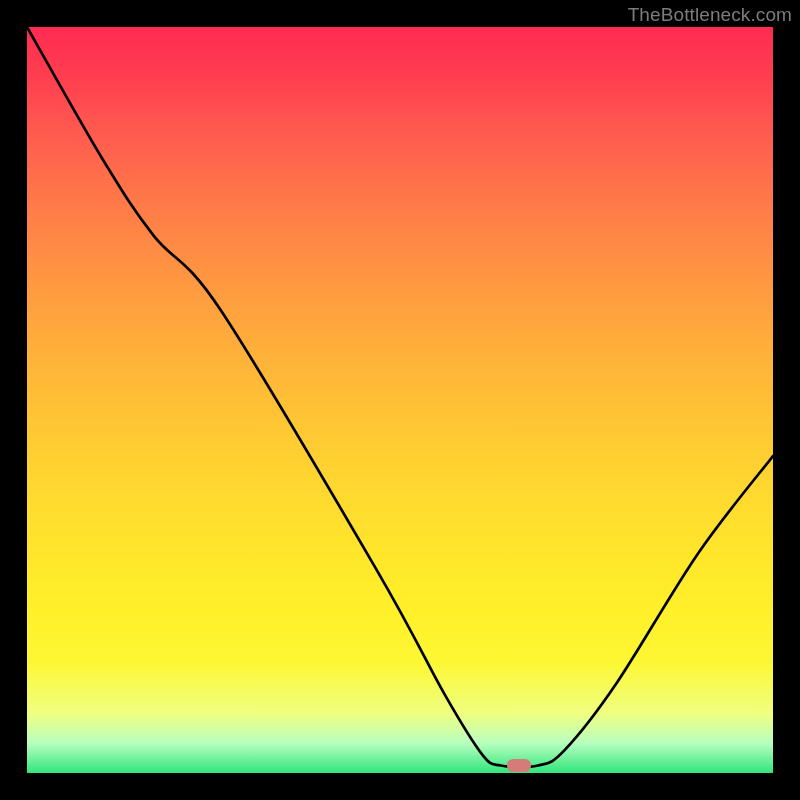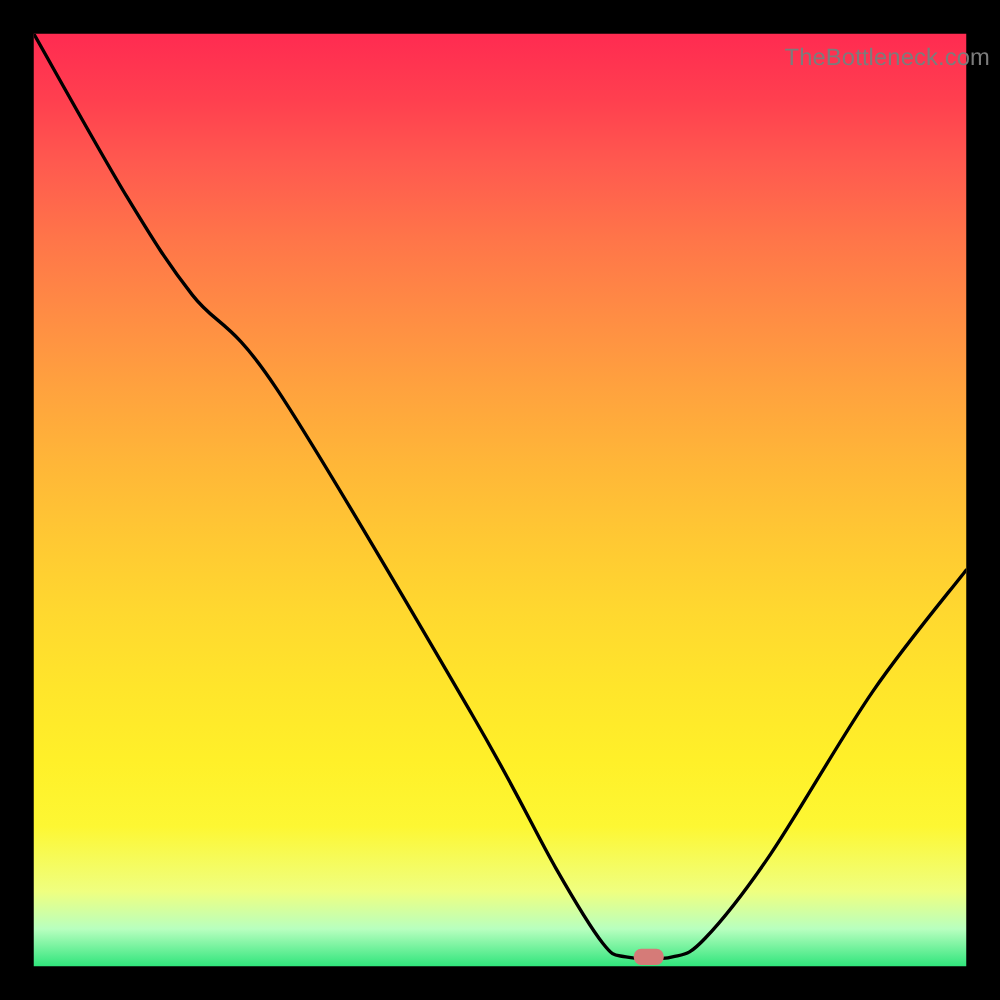--- a/index.html
+++ b/index.html
@@ -36,21 +36,20 @@
   .watermark {
     position: absolute;
     top: 4px;
     right: 8px;
     font-family: Arial, Helvetica, sans-serif;
     font-size: 19px;
     font-weight: 400;
     color: #7c7c7c;
     letter-spacing: 0.1px;
     white-space: nowrap;
-    margin-top: 32px;
   }
   svg.curve {
     position: absolute;
     left: 0;
     top: 0;
     width: 746px;
     height: 746px;
   }
   .marker {
     position: absolute;

